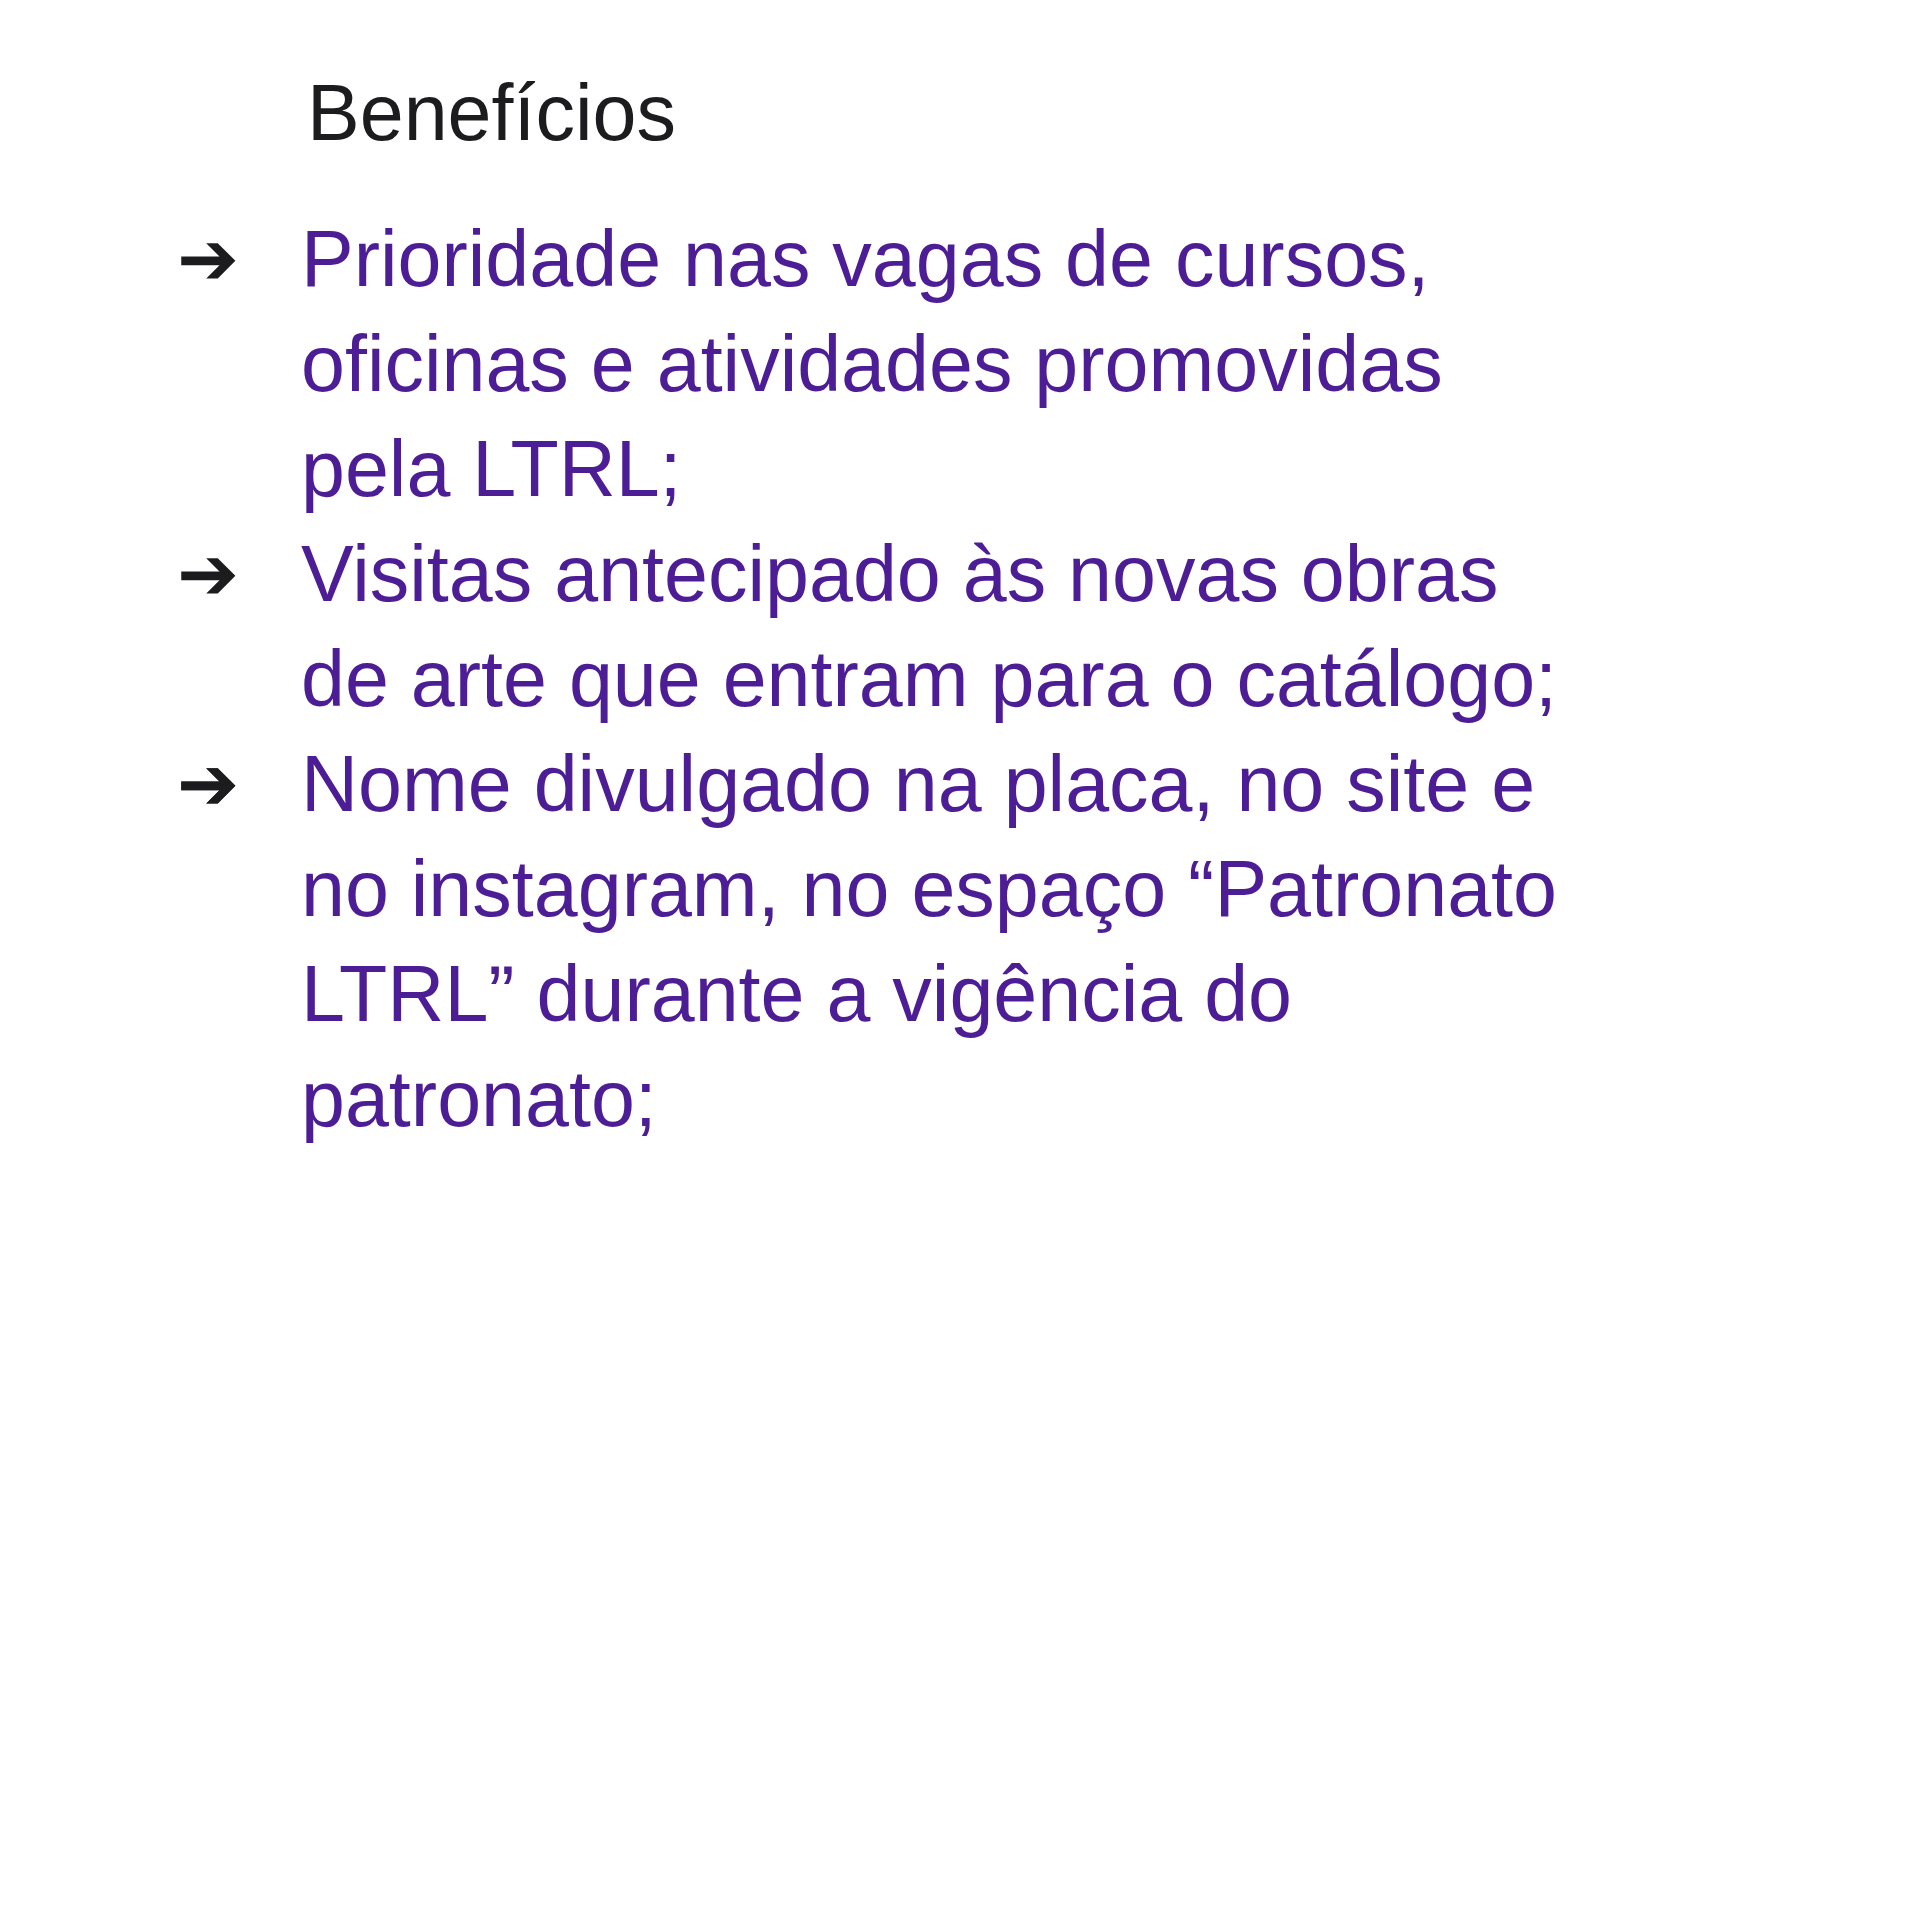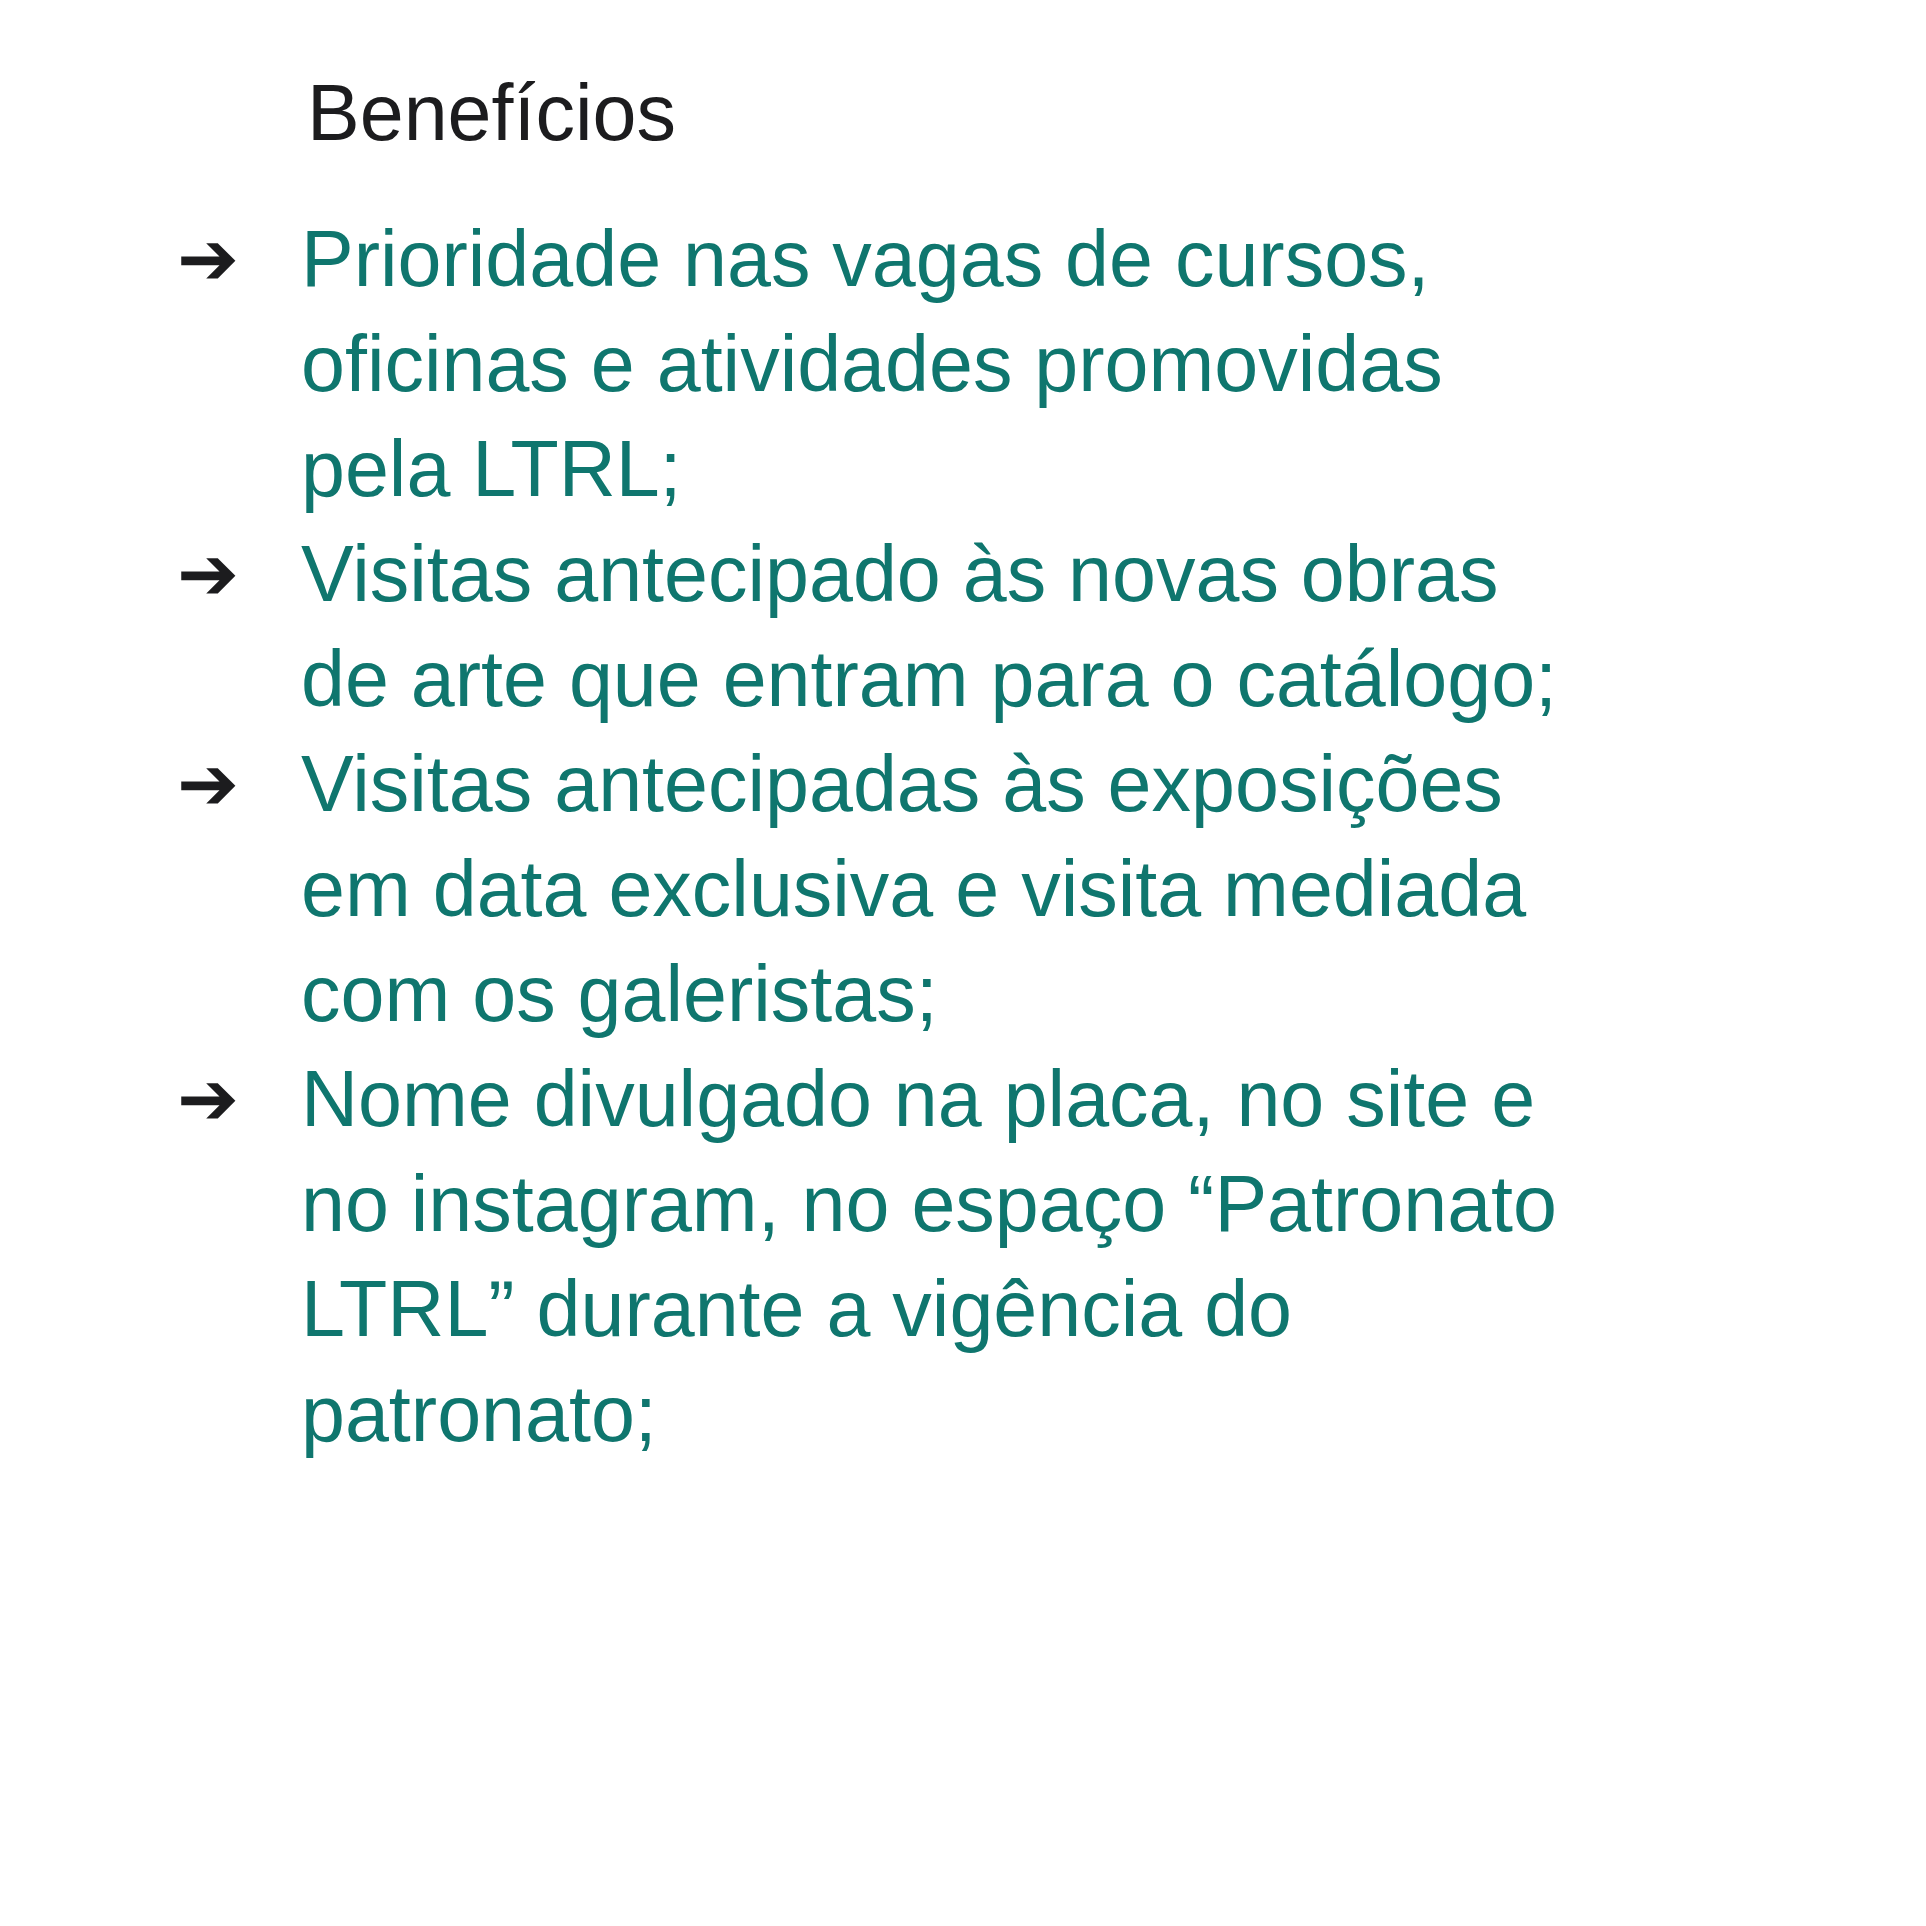--- a/index.html
+++ b/index.html
@@ -47,21 +47,21 @@
     left: 177px;
     top: 0;
     width: 110px;
     line-height: 105px;
     font-size: 74px;
     color: #1c1c1e;
   }
   .item-text {
     display: block;
     white-space: pre-line;
-    color: #0f766e;
+    color: #4c1d95;
   }
 </style>
 </head>
 <body>
 
 <div class="page">
 
   <h1 class="doc-title">Benefícios</h1>
 
   <ul class="benefits-list">
@@ -74,23 +74,20 @@
     </li>
 
     <li>
       <span class="bullet-arrow">➔</span>
       <span class="item-text">Visitas antecipado às novas obras
 de arte que entram para o catálogo;</span>
     </li>
 
     <li>
       <span class="bullet-arrow">➔</span>
-      <span class="item-text">Visitas antecipadas às exposições
-em data exclusiva e visita mediada
-com os galeristas;</span>
     </li>
 
     <li>
       <span class="bullet-arrow">➔</span>
       <span class="item-text">Nome divulgado na placa, no site e
 no instagram, no espaço “Patronato
 LTRL” durante a vigência do
 patronato;</span>
     </li>
 

